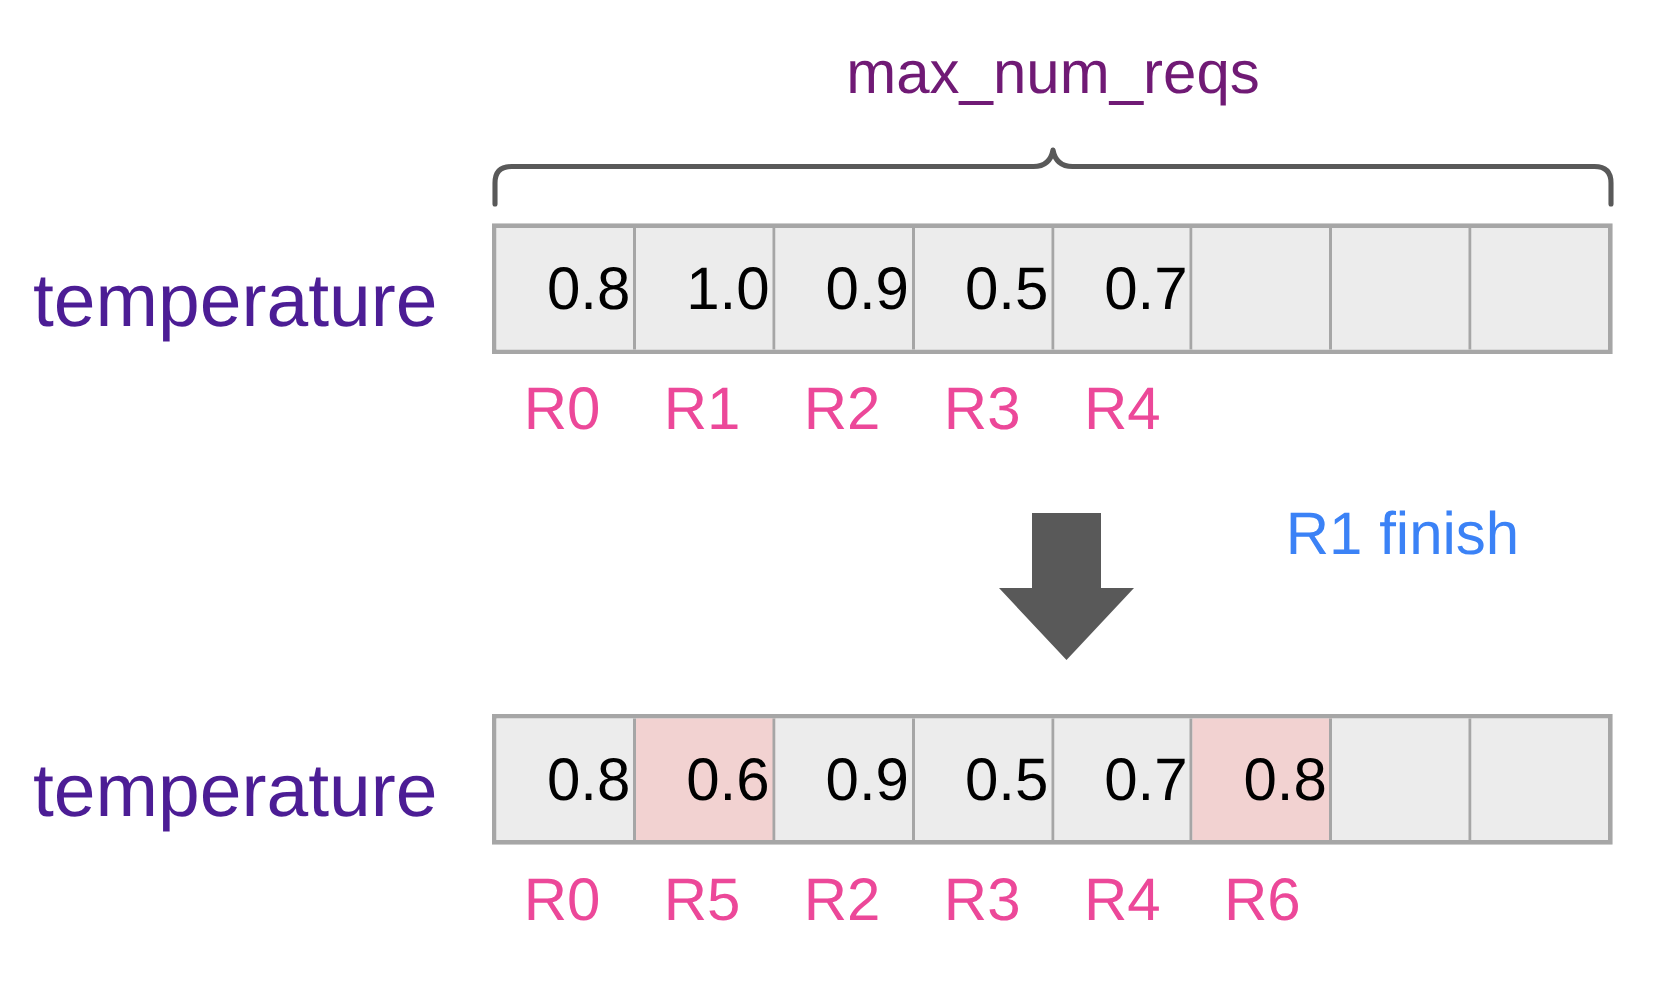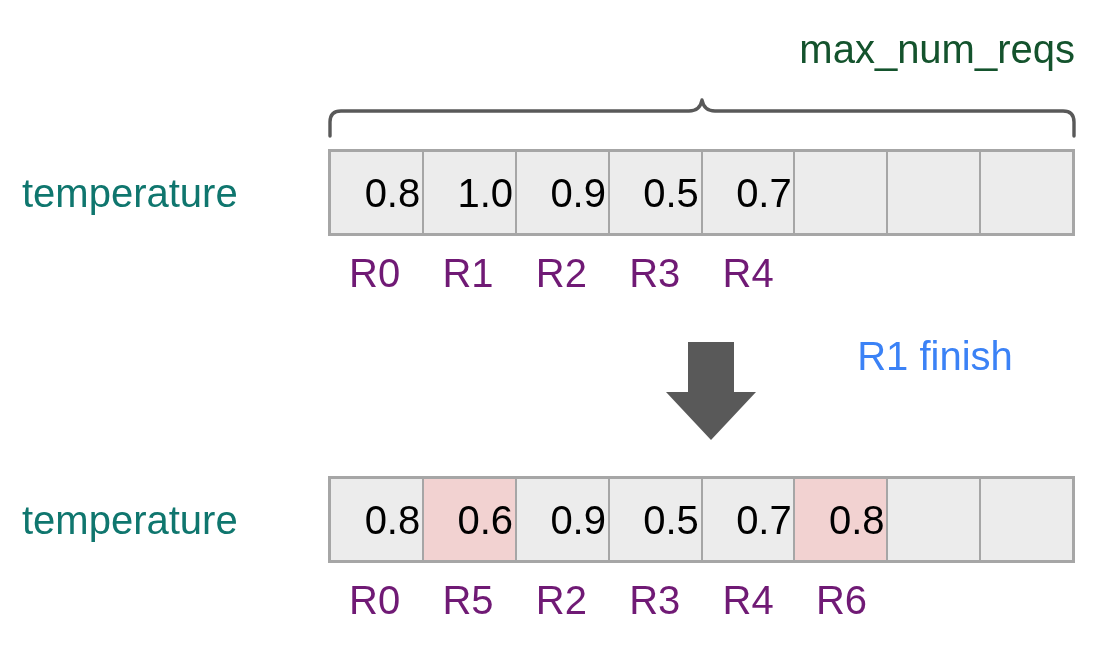--- a/index.html
+++ b/index.html
@@ -22,39 +22,39 @@
     width: 1110px;
     height: 656px;
   }
 
   
   .brace-title {
     position: absolute;
     left: 329px;
     top: 27px;
     width: 746px;
-    text-align: right;
+    text-align: center;
     font-size: 40px;
-    color: #14532d;
+    color: #701a75;
     letter-spacing: 0px;
     white-space: nowrap;
   }
   .brace-svg {
     position: absolute;
     left: 322px;
     top: 90px;
     width: 760px;
     height: 48px;
   }
 
   
   .row-label {
     position: absolute;
-    font-size: 40px;
-    color: #0f766e;
+    font-size: 50px;
+    color: #4c1d95;
     white-space: nowrap;
   }
   .row-label.top  { left: 22px; top: 171px; }
   .row-label.bot  { left: 22px; top: 498px; }
 
   
   .row {
     position: absolute;
     left: 328px;
     display: flex;
@@ -89,21 +89,21 @@
     left: 328px;
     width: 747px;
     display: flex;
   }
   .ids.top { top: 252px; }
   .ids.bot { top: 579px; }
   .id-label {
     flex: 1 1 0;
     text-align: center;
     font-size: 40px;
-    color: #701a75;
+    color: #ec4899;
     line-height: 1.05;
     white-space: nowrap;
   }
   .id-label.blank { color: transparent; }
 
   
   .arrow-svg {
     position: absolute;
     left: 662px;
     top: 340px;

